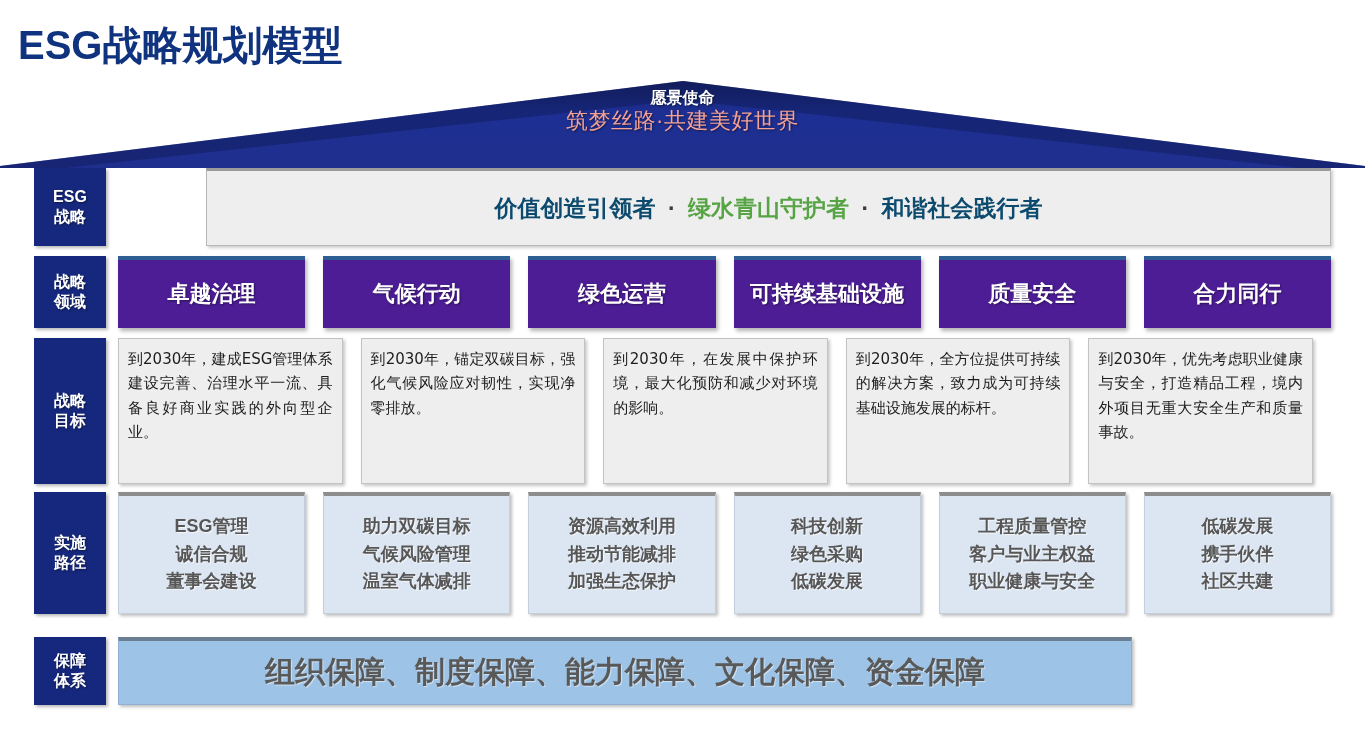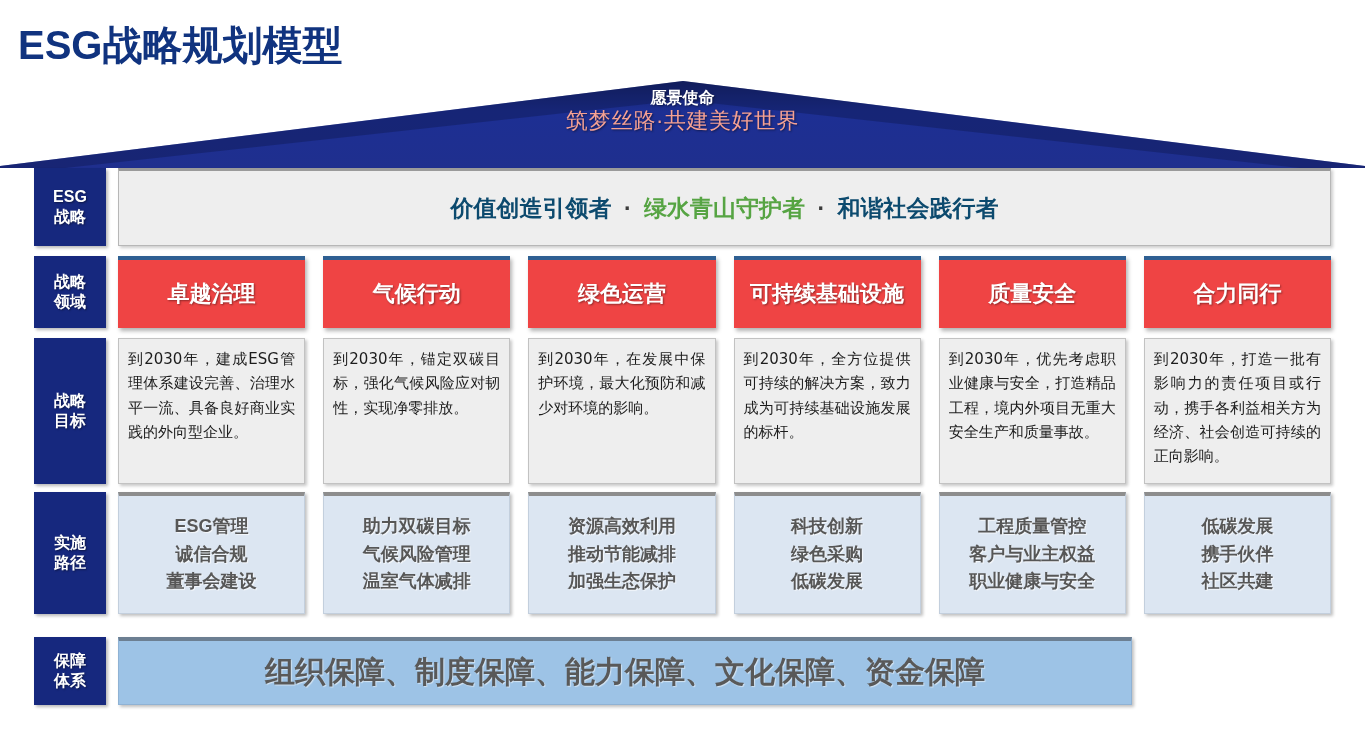--- a/index.html
+++ b/index.html
@@ -67,21 +67,21 @@
   }
   .sl-blue{color:#0c4a6e;}
   .sl-green{color:#56a443;}
   .sl-orange{color:#0c4a6e;}
   .sl-dot{color:#3b3b3b;font-weight:bold;padding:0 6px;}
   
   #row-domain{top:256px;height:72px;}
   .domain-cells{flex:1;display:flex;}
   .domain-card{
     flex:1;
-    background:#ef4444;
+    background:#4c1d95;
     border-top:4px solid #2e5f92;
     color:#ffffff;
     font-size:22px;font-weight:bold;
     display:flex;align-items:center;justify-content:center;
     text-shadow:1px 1px 2px rgba(0,0,0,.4);
     box-shadow:2px 3px 4px rgba(0,0,0,.3);
     white-space:nowrap;
   }
   .col-gap{flex:0 0 18px;}
   
@@ -157,21 +157,21 @@
     </defs>
     <polygon points="0,88 683,3 1365,88 1365,90 0,90" fill="url(#roofGrad)"></polygon>
     <polygon points="0,88 683,3 1365,88 1365,90 1300,90 683,22 65,90 0,90" fill="#0f1b55" opacity="0.45"></polygon>
   </svg>
 </div>
 <div id="roof-text">
   <div class="roof-line1">愿景使命</div>
   <div class="roof-line2">筑梦丝路·共建美好世界</div>
 </div>
 
-<div class="row" id="row-esg" style="width:1297px;">
+<div class="row" id="row-esg" style="width:1297px;gap:44px;">
   <div class="sidebar-tab">
     <span>ESG</span>
     <span>战略</span>
   </div>
   <div class="gap"></div>
   <div id="esg-banner">
     <div class="slogan">
       <span class="sl-blue">价值创造引领者</span>
       <span class="sl-dot">·</span>
       <span class="sl-green">绿水青山守护者</span>
@@ -222,23 +222,20 @@
       </div>
     <div class="col-gap"></div>
     <div class="goal-card">
         <p>到2030年，全方位提供可持续的解决方案，致力成为可持续基础设施发展的标杆。</p>
       </div>
     <div class="col-gap"></div>
     <div class="goal-card">
         <p>到2030年，优先考虑职业健康与安全，打造精品工程，境内外项目无重大安全生产和质量事故。</p>
       </div>
     <div class="col-gap"></div>
-    <div class="goal-card">
-        <p>到2030年，打造一批有影响力的责任项目或行动，携手各利益相关方为经济、社会创造可持续的正向影响。</p>
-      </div>
   </div>
 </div>
 
 <div class="row" id="row-path" style="width:1297px;">
   <div class="sidebar-tab">
     <span>实施</span>
     <span>路径</span>
   </div>
   <div class="gap"></div>
   <div class="path-cells">

